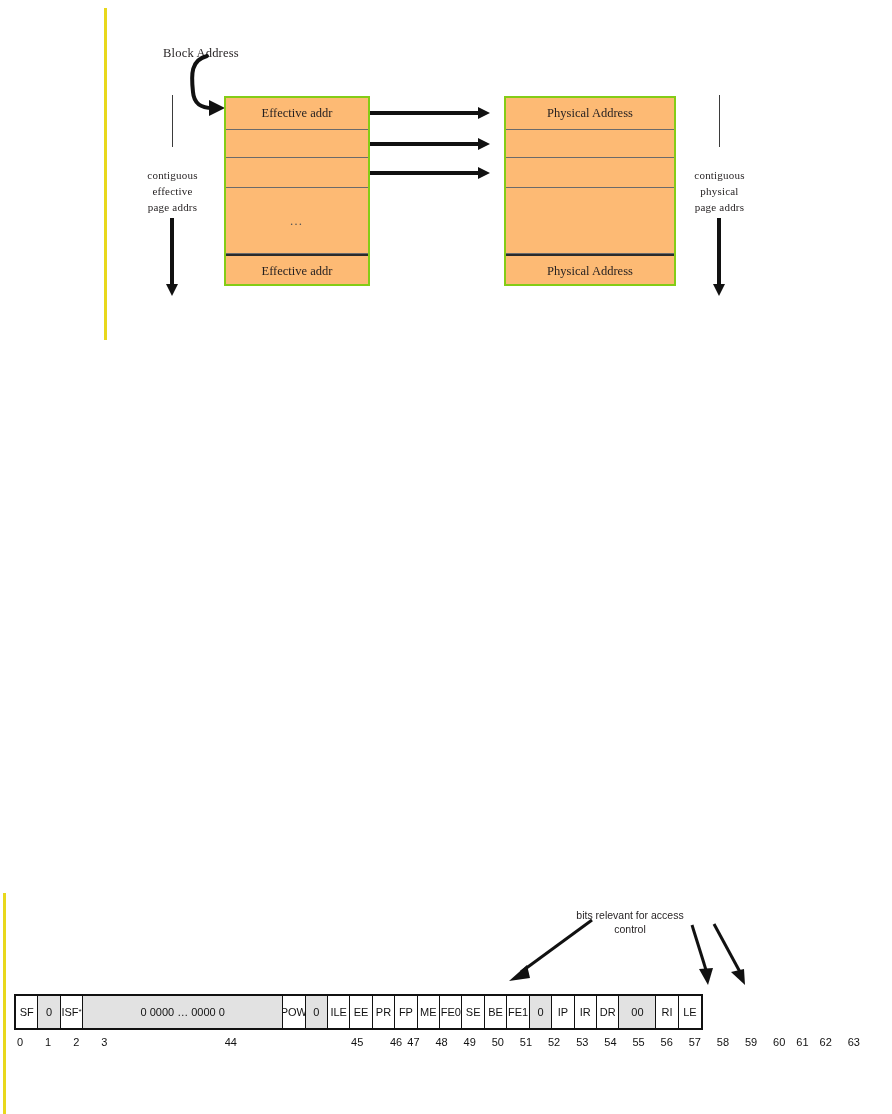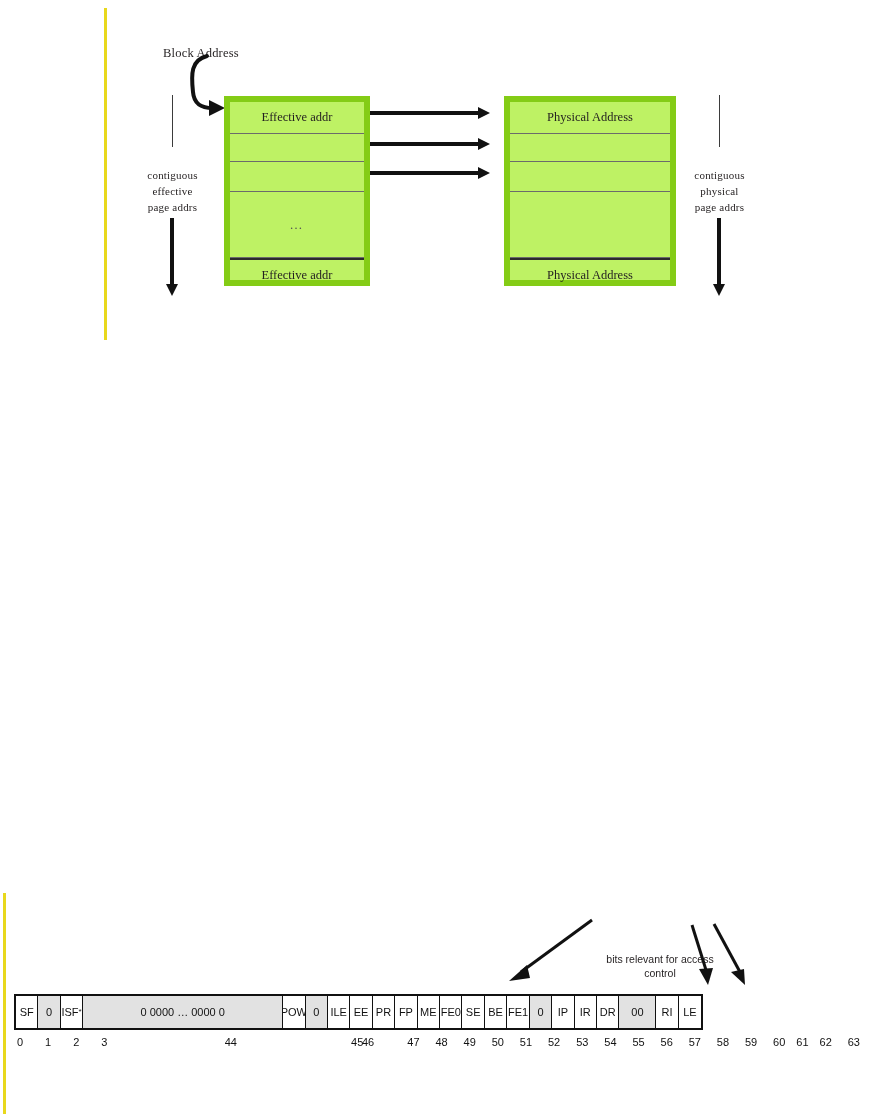--- a/index.html
+++ b/index.html
@@ -23,22 +23,22 @@
     letter-spacing:.2px;
     white-space:nowrap;
     line-height:1.45;
   }
   .serif-label.small{font-size:11px;}
   .center{text-align:center;}
 
   
   .addr-table{
     position:absolute;
-    border:6px solid #84cc16;
-    background:#bef264;
+    border:2px solid #84cc16;
+    background:#fdba74;
     box-sizing:border-box;
   }
   .addr-row{
     box-sizing:border-box;
     border-bottom:1px solid #6b6b6b;
     display:flex;align-items:center;justify-content:center;
     font-family:"Liberation Serif",serif;
     font-size:12.5px;
     color:#231f20;
     white-space:nowrap;
@@ -193,21 +193,21 @@
   <div class="downarrow" style="left:709px;top:218px;width:20px;height:78px;">
     <div class="shaft" style="height:66px;"></div>
     <div class="head"></div>
   </div>
 </div>
 
 <div id="bit-figure">
 
   <div class="changebar" style="left:3px;top:0px;height:221px;"></div>
 
-  <div class="ann-text" style="left:560px;top:15px;width:200px;margin-top:44px;">
+  <div class="ann-text" style="left:530px;top:15px;width:200px;">
     <div>bits relevant for access</div>
     <div>control</div>
   </div>
 
   <svg class="overlay" width="892" height="110" style="left:0;top:0;">
 
     <line x1="592" y1="27" x2="521" y2="79" stroke="#111" stroke-width="3"></line>
     <polygon points="527,72 509,88 530,85" fill="#111"></polygon>
 
     <line x1="692" y1="32" x2="706" y2="77" stroke="#111" stroke-width="3"></line>
@@ -287,21 +287,21 @@
       </div>
     </div>
 
   <div class="bitnums" style="top:143px;">
       <div class="bitnum" style="left: 8px; width: 24px;">0</div>
       <div class="bitnum" style="left: 36.134px; width: 24px;">1</div>
       <div class="bitnum" style="left: 64.268px; width: 24px;">2</div>
       <div class="bitnum" style="left: 92.402px; width: 24px;">3</div>
       <div class="bitnum" style="left: 218.793px; width: 24px;">44</div>
       <div class="bitnum" style="left: 345.185px; width: 24px;">45</div>
-      <div class="bitnum" style="left: 356px; width: 24px;">46</div>
+      <div class="bitnum" style="left: 384px; width: 24px;">46</div>
       <div class="bitnum" style="left: 401.453px; width: 24px;">47</div>
       <div class="bitnum" style="left: 429.587px; width: 24px;">48</div>
       <div class="bitnum" style="left: 457.721px; width: 24px;">49</div>
       <div class="bitnum" style="left: 485.855px; width: 24px;">50</div>
       <div class="bitnum" style="left: 513.989px; width: 24px;">51</div>
       <div class="bitnum" style="left: 542.123px; width: 24px;">52</div>
       <div class="bitnum" style="left: 570.257px; width: 24px;">53</div>
       <div class="bitnum" style="left: 598.391px; width: 24px;">54</div>
       <div class="bitnum" style="left: 626.525px; width: 24px;">55</div>
       <div class="bitnum" style="left: 654.659px; width: 24px;">56</div>

